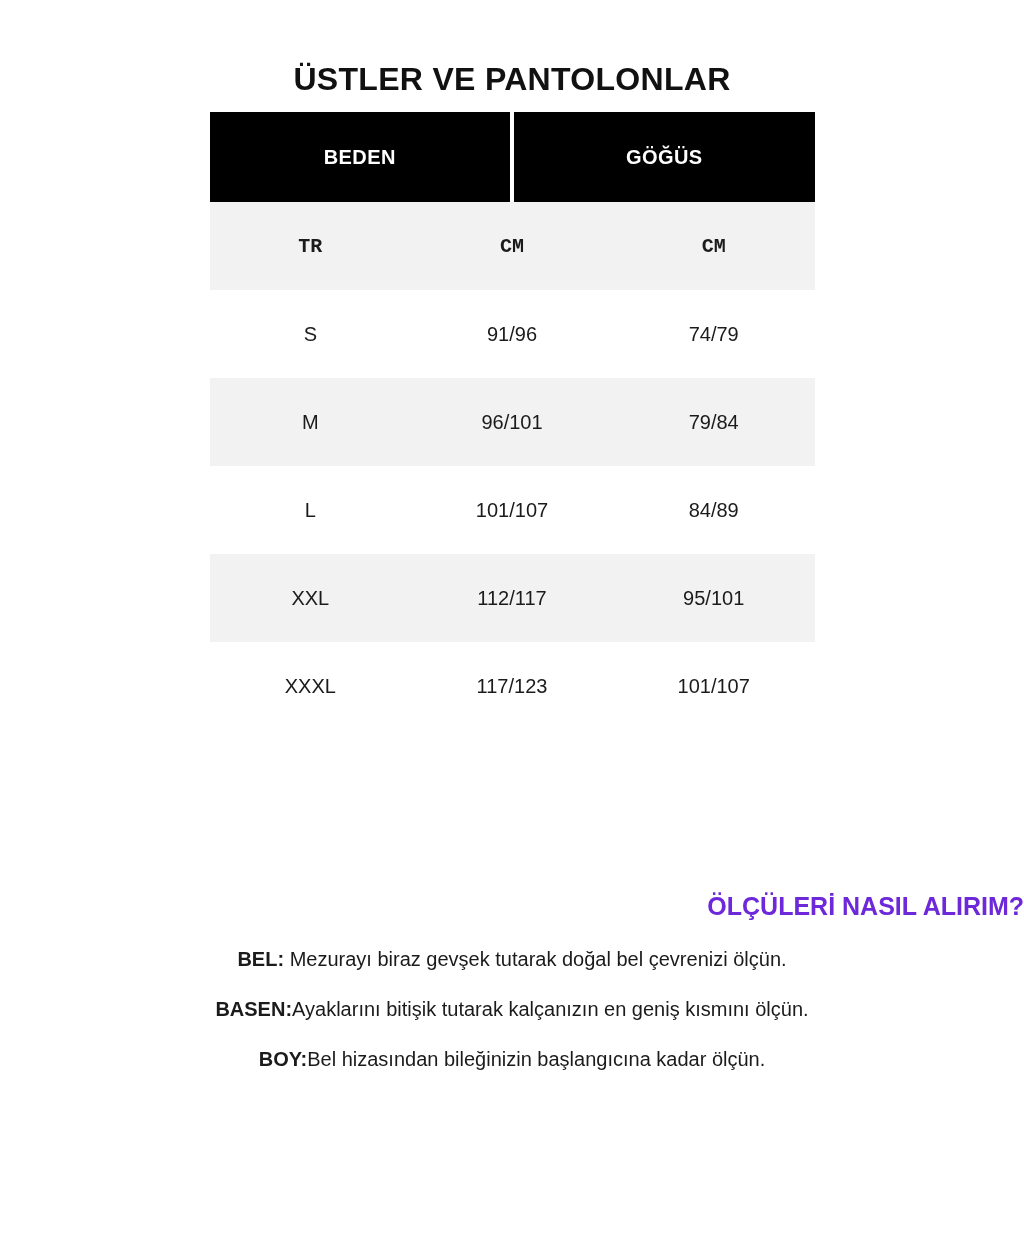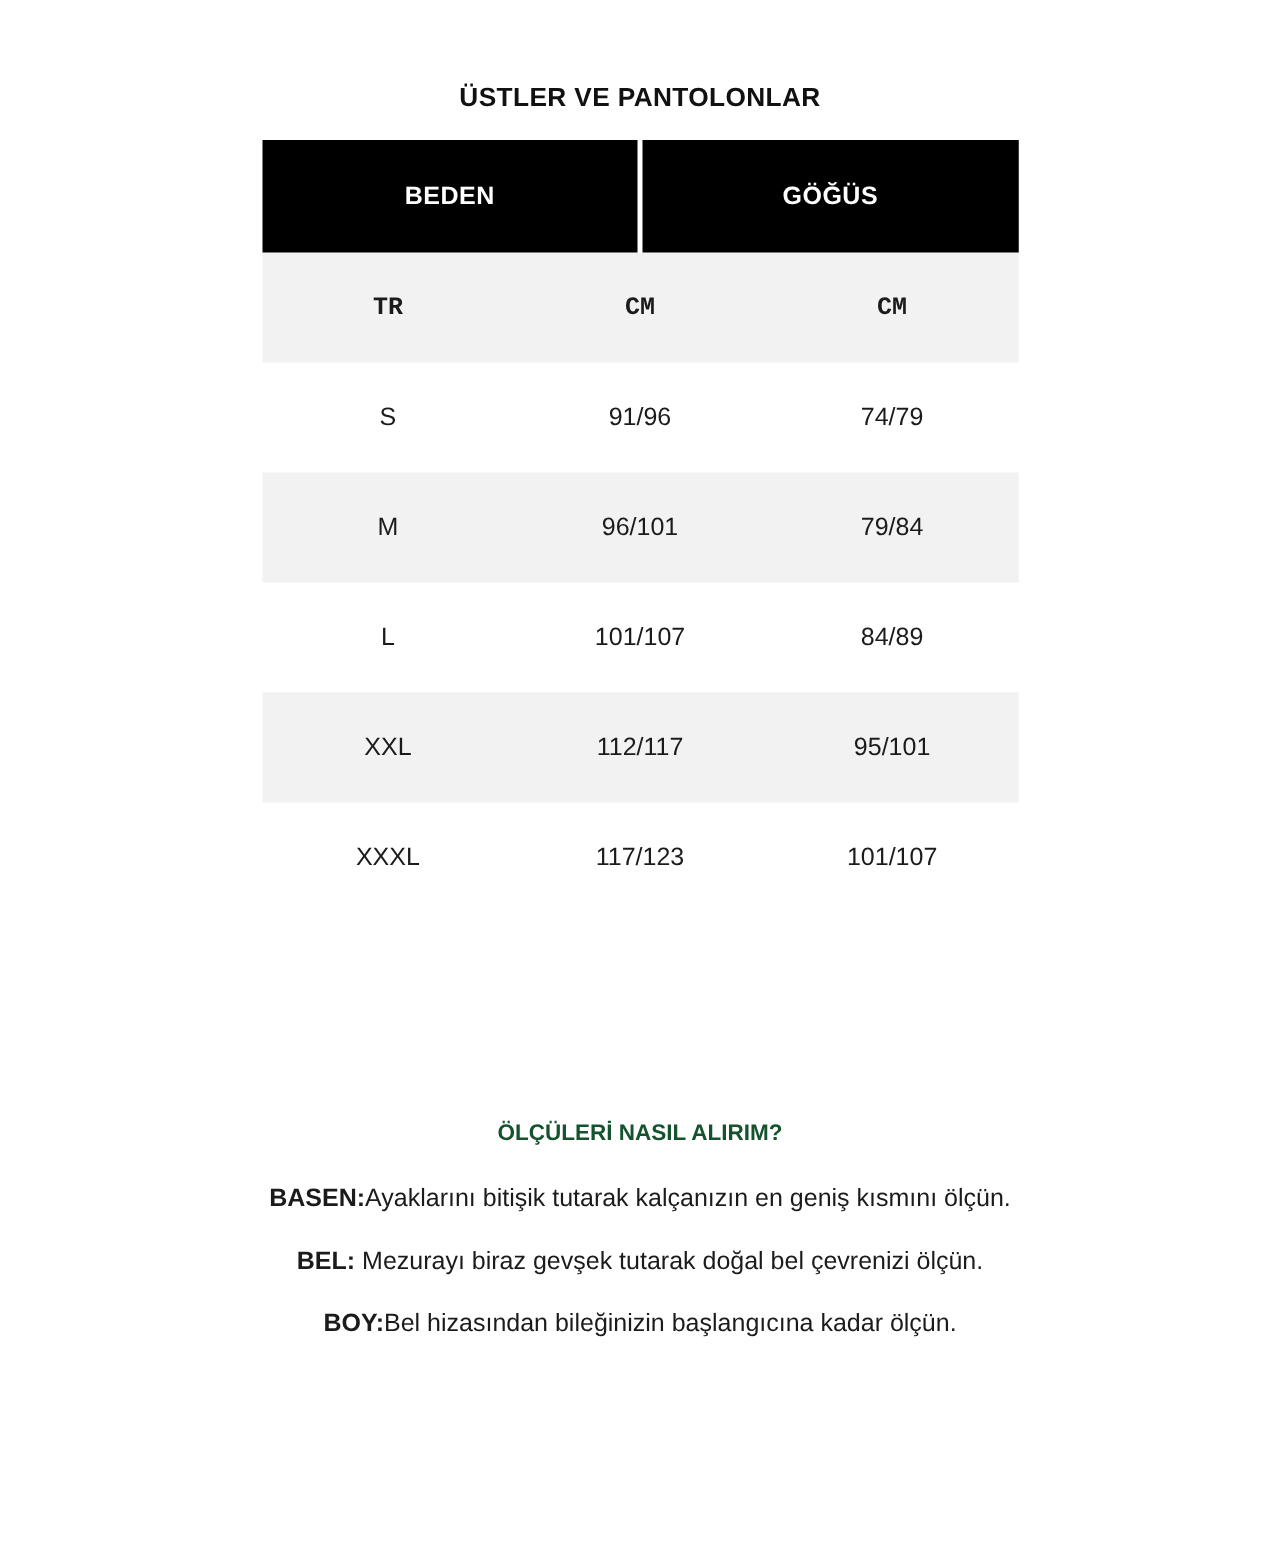--- a/index.html
+++ b/index.html
@@ -11,21 +11,21 @@
   }
   .page {
     width: 1024px;
     height: 1243px;
     overflow: hidden;
     background: #ffffff;
   }
   .page-title {
     margin-top: 62px;
     text-align: center;
-    font-size: 21px;
+    font-size: 32px;
     line-height: 34px;
     font-weight: bold;
     color: #111111;
     letter-spacing: 0.3px;
   }
   
   .size-table {
     width: 605px;
     margin: 16px auto 0 auto;
   }
@@ -61,25 +61,25 @@
     font-weight: normal;
     color: #1b1b1b;
   }
   .unit-row .td {
     font-weight: bold;
     font-family: Liberation Mono, monospace;
   }
   
   .howto-title {
     margin-top: 162px;
-    text-align: center;
-    font-size: 18px;
+    text-align: right;
+    font-size: 25px;
     line-height: 29px;
     font-weight: bold;
-    color: #14532d;
+    color: #6d28d9;
   }
   .howto {
     margin-top: 0;
   }
   .howto p {
     margin-top: 26px;
     text-align: center;
     font-size: 20px;
     line-height: 24px;
     color: #1b1b1b;
@@ -130,18 +130,18 @@
         <div class="td">XXXL</div>
         <div class="td">117/123</div>
         <div class="td">101/107</div>
       </div>
     </div>
   </div>
 
   <h2 class="howto-title">ÖLÇÜLERİ NASIL ALIRIM?</h2>
 
   <div class="howto">
+    <p><span class="label">BEL:</span><span> Mezurayı biraz gevşek tutarak doğal bel çevrenizi ölçün.</span></p>
     <p><span class="label">BASEN:</span><span>Ayaklarını bitişik tutarak kalçanızın en geniş kısmını ölçün.</span></p>
-    <p><span class="label">BEL:</span><span> Mezurayı biraz gevşek tutarak doğal bel çevrenizi ölçün.</span></p>
     <p><span class="label">BOY:</span><span>Bel hizasından bileğinizin başlangıcına kadar ölçün.</span></p>
   </div>
 
 </div>
 
 </body></html>

